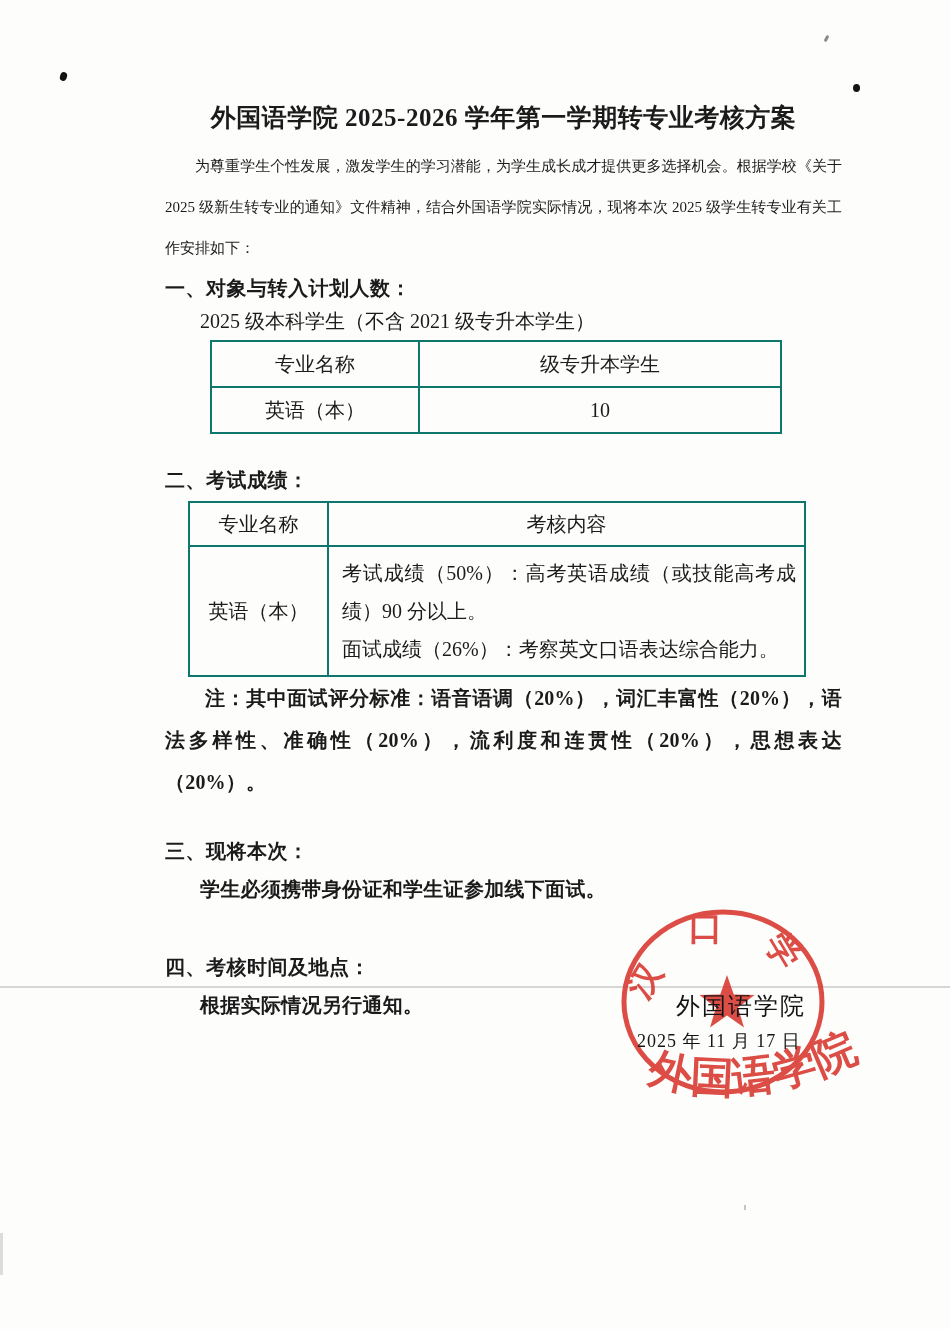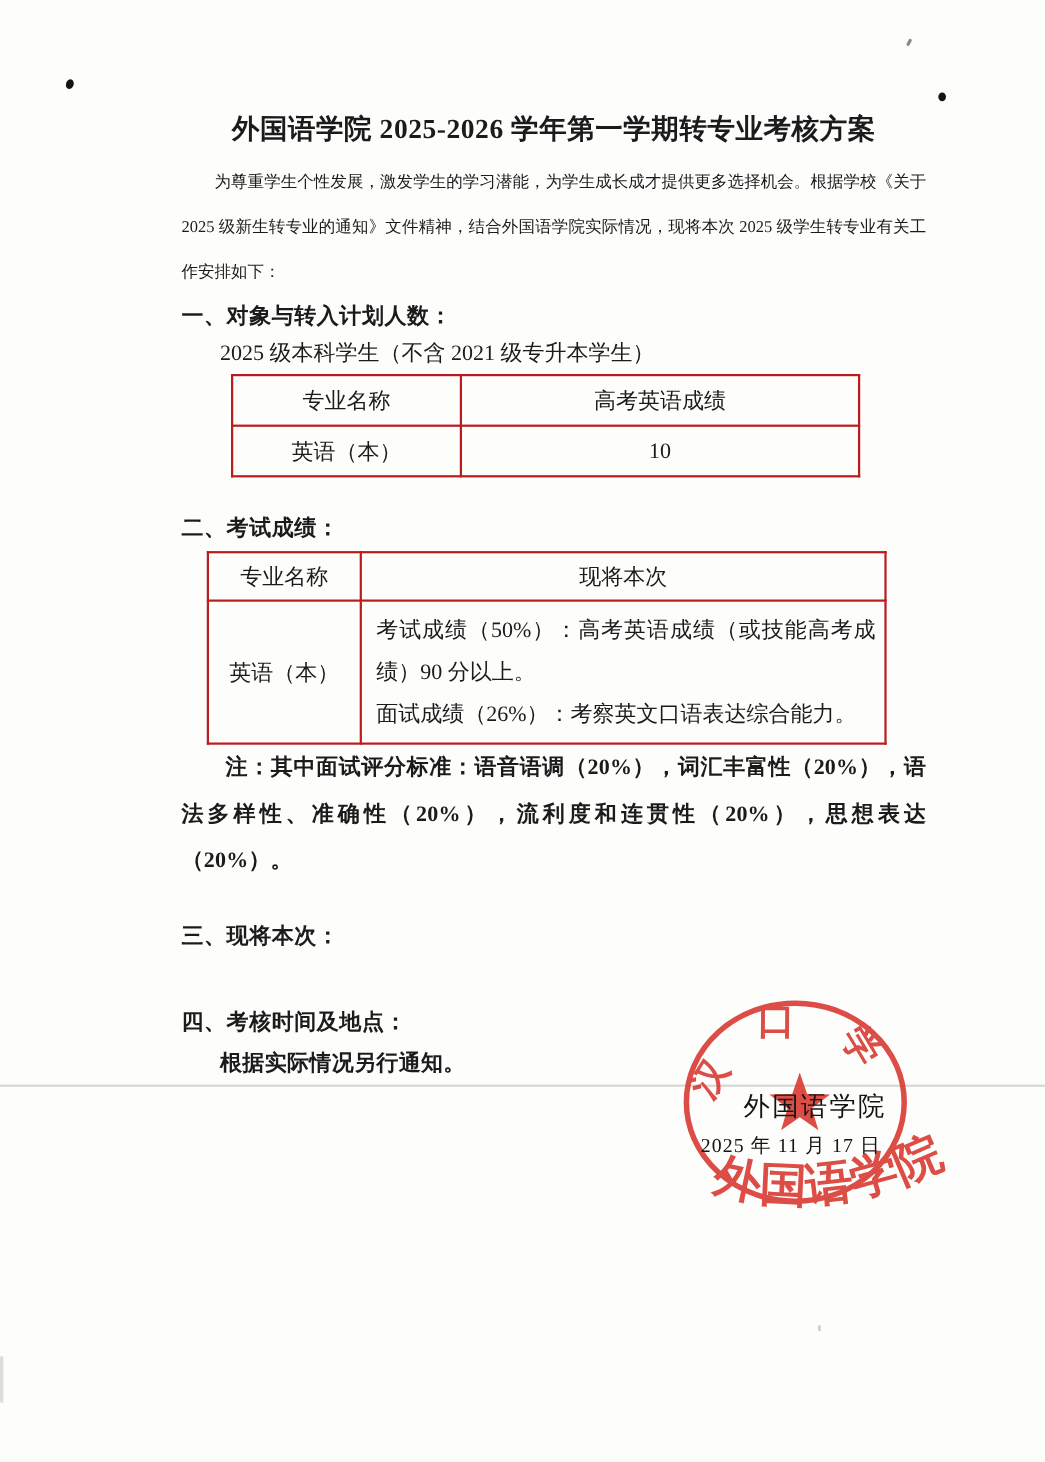--- a/index.html
+++ b/index.html
@@ -38,21 +38,21 @@
   }
   .sec-body{
     margin:3px 0 0;padding-left:35px;
     font-size:20px;line-height:30px;
   }
   .sec-body.semibold{font-weight:600;letter-spacing:.3px;}
 
   table{border-collapse:collapse;table-layout:fixed;}
   .tbl1{margin:4px 0 0 45px;width:566px;}
   .tbl2{margin:6px 0 0 23px;width:612px;}
-  th,td{border:2px solid #b91c1c;font-size:20px;font-weight:normal;}
+  th,td{border:2px solid #0f766e;font-size:20px;font-weight:normal;}
   .tbl1 th,.tbl1 td{height:42px;text-align:center;vertical-align:middle;}
   .tbl1 .c1{width:204px;} .tbl1 .c2{width:358px;}
   .tbl2 th{height:40px;text-align:center;vertical-align:middle;}
   .tbl2 .c1{width:135px;text-align:center;vertical-align:middle;}
   .tbl2 .c2{width:473px;}
   .tbl2 td.c2{padding:7px 8px 7px 13px;}
   .cell-line{margin:0;font-size:20px;line-height:38px;text-align:justify;}
   .num{font-family:"Liberation Serif","DejaVu Serif",serif;}
 
   .note{
@@ -93,50 +93,51 @@
 
     <p class="intro">为尊重学生个性发展，激发学生的学习潜能，为学生成长成才提供更多选择机会。根据学校《关于 2025 级新生转专业的通知》文件精神，结合外国语学院实际情况，现将本次 2025 级学生转专业有关工作安排如下：</p>
 
     <h2 class="sec-head">一、对象与转入计划人数：</h2>
     <p class="sec-body">2025 级本科学生（不含 2021 级专升本学生）</p>
 
     <table class="tbl1">
       <tbody>
           <tr>
         <th class="c1">专业名称</th>
-        <th class="c2">高考英语成绩</th>
+        <th class="c2">级专升本学生</th>
       </tr>
       <tr>
         <td class="c1">英语（本）</td>
         <td class="c2 num">10</td>
       </tr>
     </tbody>
       </table>
 
     <h2 class="sec-head" style="margin-top:31px;">二、考试成绩：</h2>
 
     <table class="tbl2">
       <tbody>
           <tr>
         <th class="c1">专业名称</th>
-        <th class="c2">现将本次</th>
+        <th class="c2">考核内容</th>
       </tr>
       <tr>
         <td class="c1">英语（本）</td>
         <td class="c2">
           <p class="cell-line">考试成绩（50%）：高考英语成绩（或技能高考成绩）90 分以上。</p>
           <p class="cell-line">面试成绩（26%）：考察英文口语表达综合能力。</p>
         </td>
       </tr>
     </tbody>
       </table>
 
     <p class="note">注：其中面试评分标准：语音语调（20%），词汇丰富性（20%），语法多样性、准确性（20%），流利度和连贯性（20%），思想表达（20%）。</p>
 
     <h2 class="sec-head gap-s3">三、现将本次：</h2>
+    <p class="sec-body semibold gap-body">学生必须携带身份证和学生证参加线下面试。</p>
 
     <h2 class="sec-head gap-s4">四、考核时间及地点：</h2>
     <p class="sec-body semibold gap-body">根据实际情况另行通知。</p>
   </div>
 
   <div class="stamp">
     <svg width="274" height="248" viewBox="0 0 274 248">
       <g opacity="0.88">
         <ellipse cx="110" cy="119" rx="99" ry="90" fill="none" stroke="#d8352e" stroke-width="5"></ellipse>
         <polygon fill="#d8352e" points="114,92 120.8,111.6 141.6,112 125,124.6 131,144.5 114,132.6 97,144.5 103,124.6 86.4,112 107.2,111.6"></polygon>

